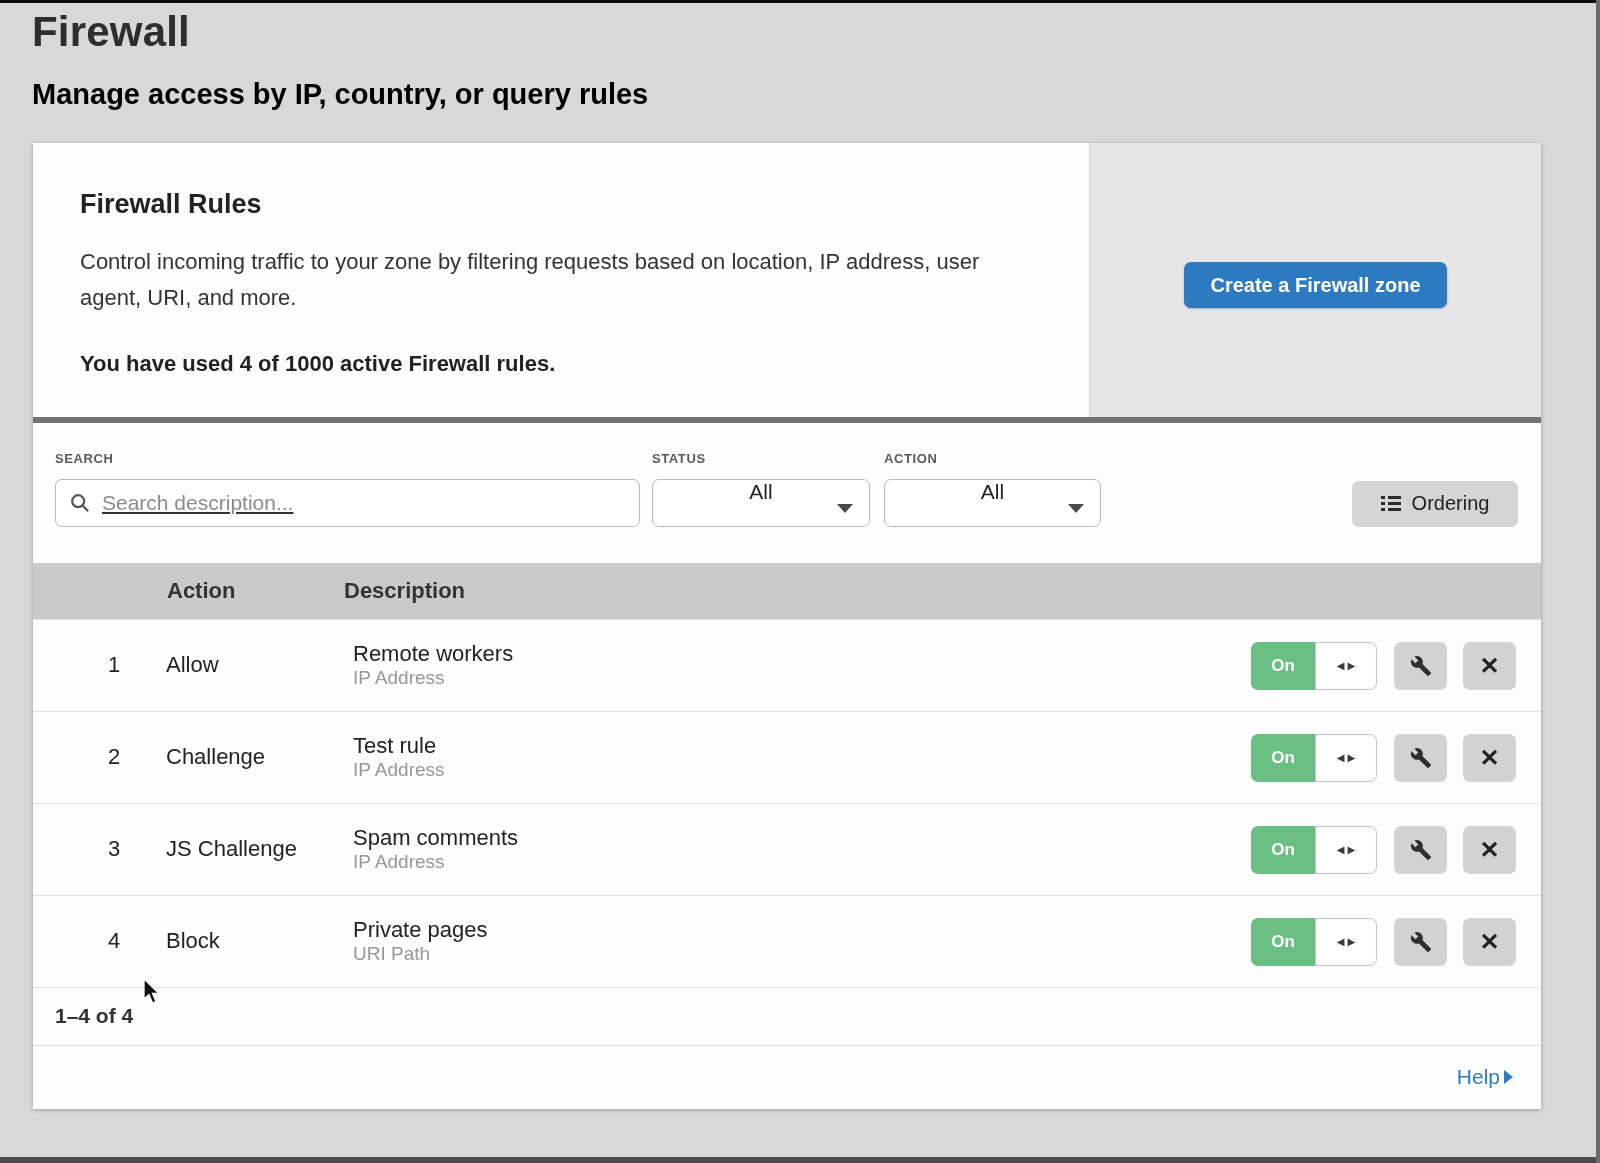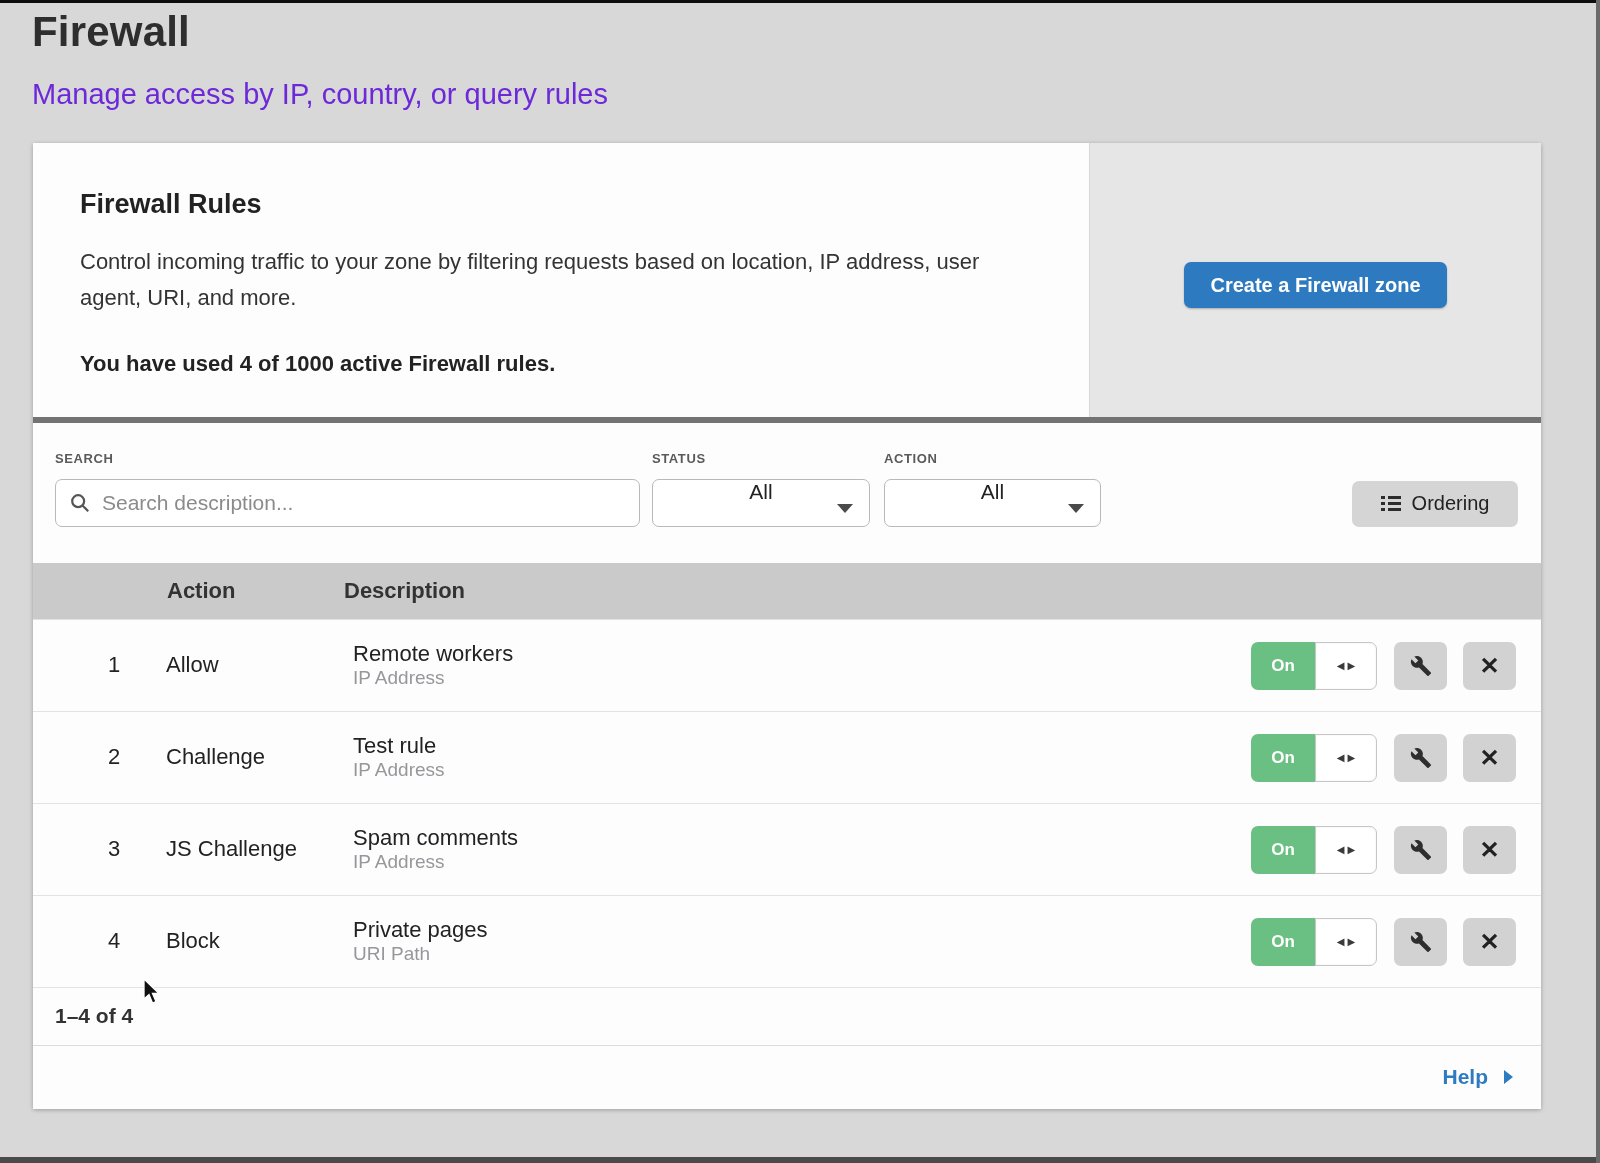--- a/index.html
+++ b/index.html
@@ -4,38 +4,38 @@
 <style>
   * { margin:0; padding:0; box-sizing:border-box; }
   html,body { width:1600px; height:1163px; }
   body { font-family:"Liberation Sans", sans-serif; background:#d8d8d8; position:relative; overflow:hidden; }
 
   .edge-top    { position:absolute; left:0; top:0; width:1600px; height:3px; background:#0d0d0d; z-index:50; }
   .edge-bottom { position:absolute; left:0; top:1157px; width:1600px; height:6px; background:#4a4a4a; z-index:50; }
   .edge-right  { position:absolute; left:1596px; top:0; width:4px; height:1163px; background:#6a6a6a; z-index:50; }
 
   .page-title { position:absolute; left:32px; top:8px; font-size:42px; font-weight:600; color:#2e2e2e; letter-spacing:.2px; }
-  .page-subtitle { position:absolute; left:32px; top:78px; font-size:29px; font-weight:400; color:#6d28d9;text-align:center; }
+  .page-subtitle { position:absolute; left:32px; top:78px; font-size:29px; font-weight:700; color:#000000;text-align:center; }
 
   .card { position:absolute; left:33px; top:143px; width:1508px; background:#fdfdfd; box-shadow:0 1px 4px rgba(0,0,0,.28); border-radius:2px; }
 
   
   .intro { display:flex; border-bottom:6px solid #737373; }
   .intro-left { width:1056px; background:#fdfdfd; padding:46px 48px 40px 47px; }
   .intro-heading { font-size:27px; font-weight:700; color:#222; margin-bottom:24px; }
   .intro-desc { font-size:22px; line-height:1.65; color:#333; max-width:945px; }
   .intro-usage { font-size:22px; font-weight:700; color:#222; margin-top:34px; }
   .intro-aside { flex:1; background:#e6e6e6; display:flex; justify-content:center; align-items:flex-start; padding-top:119px; border-left:1px solid #d7d7d7; }
   .create-btn { background:#2e7ac0; color:#fff; font-family:inherit; font-size:20px; font-weight:600; border:none; border-radius:7px; height:46px; padding:0 26px; cursor:pointer; box-shadow:0 1px 2px rgba(0,0,0,.25); }
 
   
   .filters { position:relative; height:140px; background:#fdfdfd; }
   .filter-label { position:absolute; font-size:13px; font-weight:700; letter-spacing:.6px; color:#5a5a5a; }
   .search-wrap { position:absolute; left:22px; top:56px; width:585px; height:48px; }
-  .search-input { width:100%; height:100%; border:1px solid #b9b9b9; border-radius:7px; background:#fff; font-family:inherit; font-size:21px; color:#333; padding:0 14px 0 46px; outline:none; }
+  .search-input { width:100%; height:100%; border:1px solid #b9b9b9; border-radius:7px; background:#fff; font-family:inherit; font-size:21px; color:#333; padding:0 14px 0 46px; outline:none;text-decoration:underline; }
   .search-input::placeholder { color:#8b8b8b; }
   .search-icon { position:absolute; left:14px; top:13px; width:22px; height:22px; pointer-events:none; }
   .select { position:absolute; top:56px; height:48px; border:1px solid #b9b9b9; border-radius:7px; background:#fff; display:flex; align-items:center; padding:0 16px; font-size:21px; color:#222; cursor:pointer;flex-direction:column; }
   .select .chev { margin-left:auto; width:0; height:0; border-left:8px solid transparent; border-right:8px solid transparent; border-top:9px solid #4a4a4a; }
   .ordering-btn { position:absolute; left:1319px; top:58px; width:166px; height:46px; background:#d5d5d5; border:none; border-radius:7px; font-family:inherit; font-size:20px; color:#222; display:flex; align-items:center; justify-content:center; gap:11px; cursor:pointer; }
   .ordering-icon { display:inline-block; width:20px; }
   .ordering-icon i { display:block; height:3px; margin:3px 0; background:transparent; position:relative; }
   .ordering-icon i::before { content:""; position:absolute; left:0; top:0; width:4px; height:3px; background:#2c2c2c; }
   .ordering-icon i::after { content:""; position:absolute; left:7px; top:0; right:0; height:3px; background:#2c2c2c; }
 
@@ -56,21 +56,21 @@
   .toggle { display:flex; height:48px; border-radius:7px; }
   .toggle-on { width:64px; background:#6abf82; color:#fff; font-size:17px; font-weight:600; display:flex; align-items:center; justify-content:center; border-radius:7px 0 0 7px; cursor:pointer;margin-left:20px; }
   .toggle-knob { width:62px; background:#fff; border:1px solid #c6c6c6; border-radius:0 7px 7px 0; display:flex; align-items:center; justify-content:center; gap:3px; cursor:pointer; box-shadow:inset 0 0 2px rgba(0,0,0,.08); }
   .toggle-knob b { font-size:10px; color:#3a3a3a; font-weight:400; }
   .icon-btn { width:53px; height:48px; background:#d2d2d2; border:none; border-radius:7px; display:flex; align-items:center; justify-content:center; cursor:pointer; }
   .icon-btn.wrench { margin-left:17px; }
   .icon-btn.delete { margin-left:16px; font-size:24px; font-weight:700; color:#222; font-family:inherit; }
 
   .pagination { height:58px; background:#fdfdfd; border-top:1px solid #e3e3e3; display:flex; align-items:center; padding-left:22px; font-size:21px; font-weight:700; color:#333; }
   .helpbar { position:relative; height:64px; background:#fdfdfd; border-top:1px solid #dcdcdc; }
-  .help-link { position:absolute; right:28px; top:50%; transform:translateY(-50%); font-size:21px; font-weight:700; color:#2e7bc1; cursor:pointer; display:flex; align-items:center; gap:16px; }
+  .help-link { position:absolute; right:28px; top:50%; transform:translateY(-50%); font-size:21px; font-weight:400; color:#2e7bc1; cursor:pointer; display:flex; align-items:center; gap:4px; }
   .help-link .tri { width:0; height:0; border-top:7px solid transparent; border-bottom:7px solid transparent; border-left:9px solid #2e7bc1; }
 
   .cursor { position:absolute; left:142px; top:978px; z-index:60; pointer-events:none; }
 </style>
 </head>
 <body>
 
 <div class="edge-top"></div>
 <div class="edge-bottom"></div>
 <div class="edge-right"></div>

